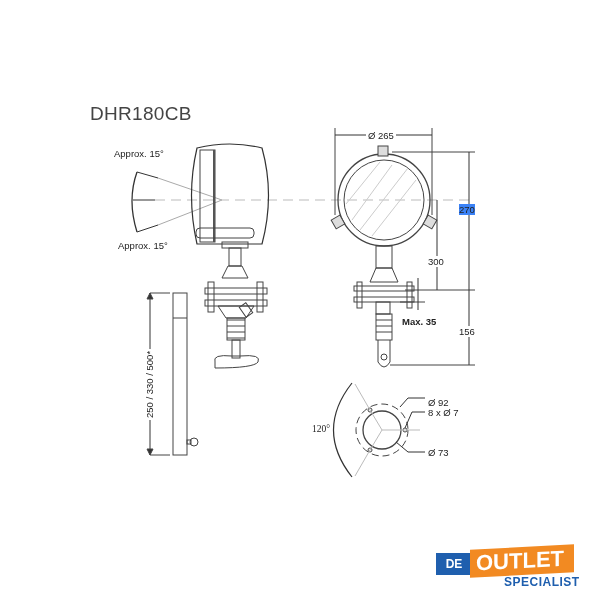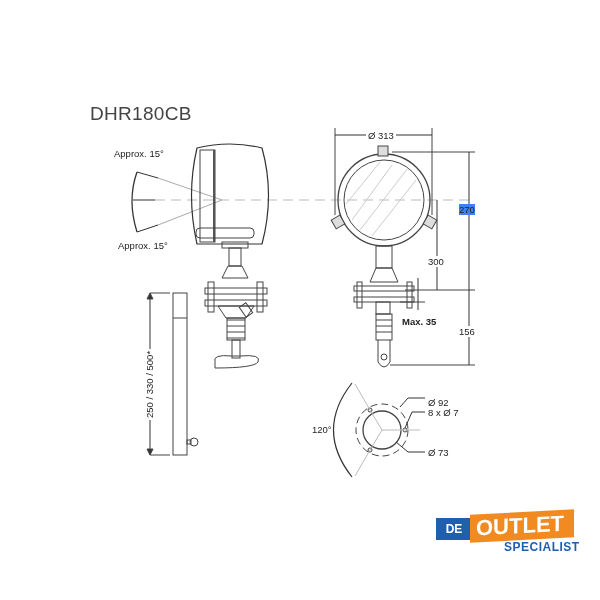--- a/index.html
+++ b/index.html
@@ -1,21 +1,21 @@
 <!DOCTYPE html>
 <html><head>
 <meta charset="utf-8">
 <style>
   html,body{margin:0;padding:0;background:#fff;}
   body{width:600px;height:600px;position:relative;overflow:hidden;font-family:"Liberation Sans",sans-serif;color:#333;}
   .abs{position:absolute;}
   .title{left:90px;top:103px;font-size:19px;color:#444;letter-spacing:0.3px;text-align:right;}
   .lbl{font-size:9.5px;color:#222;white-space:nowrap;}
   svg{position:absolute;left:0;top:0;}
-  .logo{left:436px;top:512px;width:160px;height:44px;}
+  .logo{left:436px;top:547px;width:160px;height:44px;}
   .logo-de{position:absolute;left:0;top:6px;width:36px;height:22px;background:#1f5fae;color:#fff;font-weight:bold;font-size:12px;text-align:center;line-height:22px;}
   .logo-outlet{position:absolute;left:34px;top:0;width:104px;height:28px;background:#f28a22;color:#fff;font-weight:bold;font-size:22px;line-height:28px;padding-left:6px;box-sizing:border-box;transform:skewY(-3deg);}
   .logo-spec{position:absolute;left:68px;top:28px;color:#1f5fae;font-weight:bold;font-size:12px;letter-spacing:0.5px;}
 </style>
 </head>
 <body>
 
 <div class="abs title">DHR180CB</div>
 
 <svg width="600" height="600" stroke="#444" fill="none" stroke-width="1">
@@ -119,27 +119,27 @@
     </g>
     <path d="M352,383 Q315,430 352,477" stroke="#333" stroke-width="1.2"></path>
     <path d="M400,407 L408,398 L425,398" stroke="#333"></path>
     <path d="M405,428 L412,412 L425,412" stroke="#333"></path>
     <path d="M396,442 L408,452 L425,452" stroke="#333"></path>
   </g>
 </svg>
 
 <div class="abs lbl" style="left:114px;top:148px;">Approx. 15°</div>
 <div class="abs lbl" style="left:118px;top:240px;">Approx. 15°</div>
-<div class="abs lbl" style="left:366px;top:130px;background:#fff;padding:0 2px;">Ø 313</div>
+<div class="abs lbl" style="left:366px;top:130px;background:#fff;padding:0 2px;">Ø 265</div>
 <div class="abs lbl" style="left:459px;top:204px;background:#3b82f6;">270</div>
 <div class="abs lbl" style="left:428px;top:256px;background:#fff;">300</div>
 <div class="abs lbl" style="left:402px;top:316px;font-weight:bold;">Max. 35</div>
 <div class="abs lbl" style="left:459px;top:326px;background:#fff;">156</div>
 <div class="abs lbl" style="left:102px;top:370px;transform:rotate(-90deg);transform-origin:left top;top:420px;left:144px;background:#fff;padding:0 2px;">250 / 330 / 500*</div>
-<div class="abs lbl" style="left:312px;top:424px;">120°</div>
+<div class="abs lbl" style="left:312px;top:424px;font-family:Liberation Serif, serif;">120°</div>
 <div class="abs lbl" style="left:428px;top:397px;">Ø 92</div>
 <div class="abs lbl" style="left:428px;top:407px;">8 x Ø 7</div>
 <div class="abs lbl" style="left:428px;top:447px;">Ø 73</div>
 
 <div class="abs logo">
   <div class="logo-de">DE</div>
   <div class="logo-outlet">OUTLET</div>
   <div class="logo-spec">SPECIALIST</div>
 </div>
 

